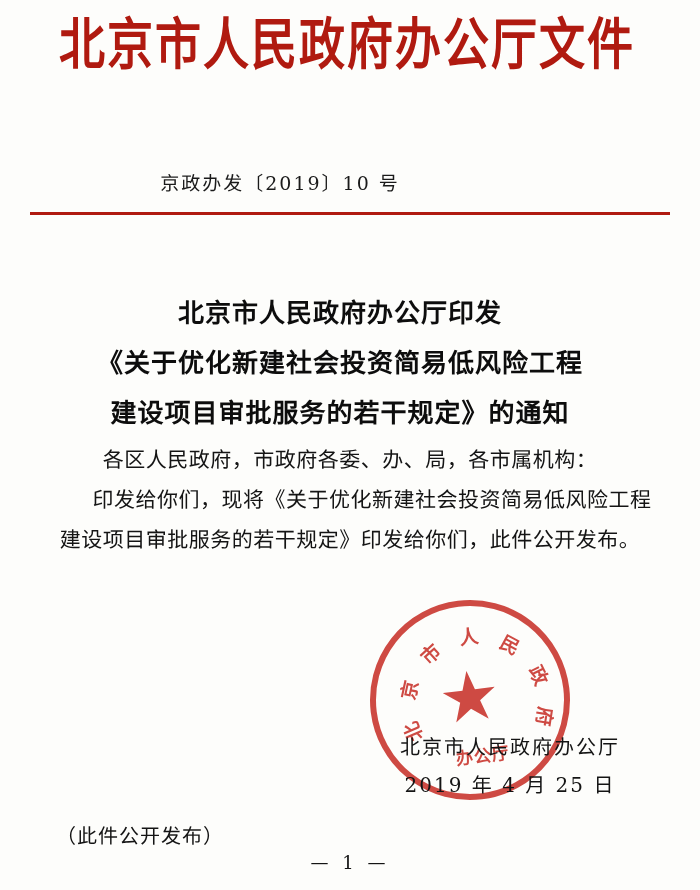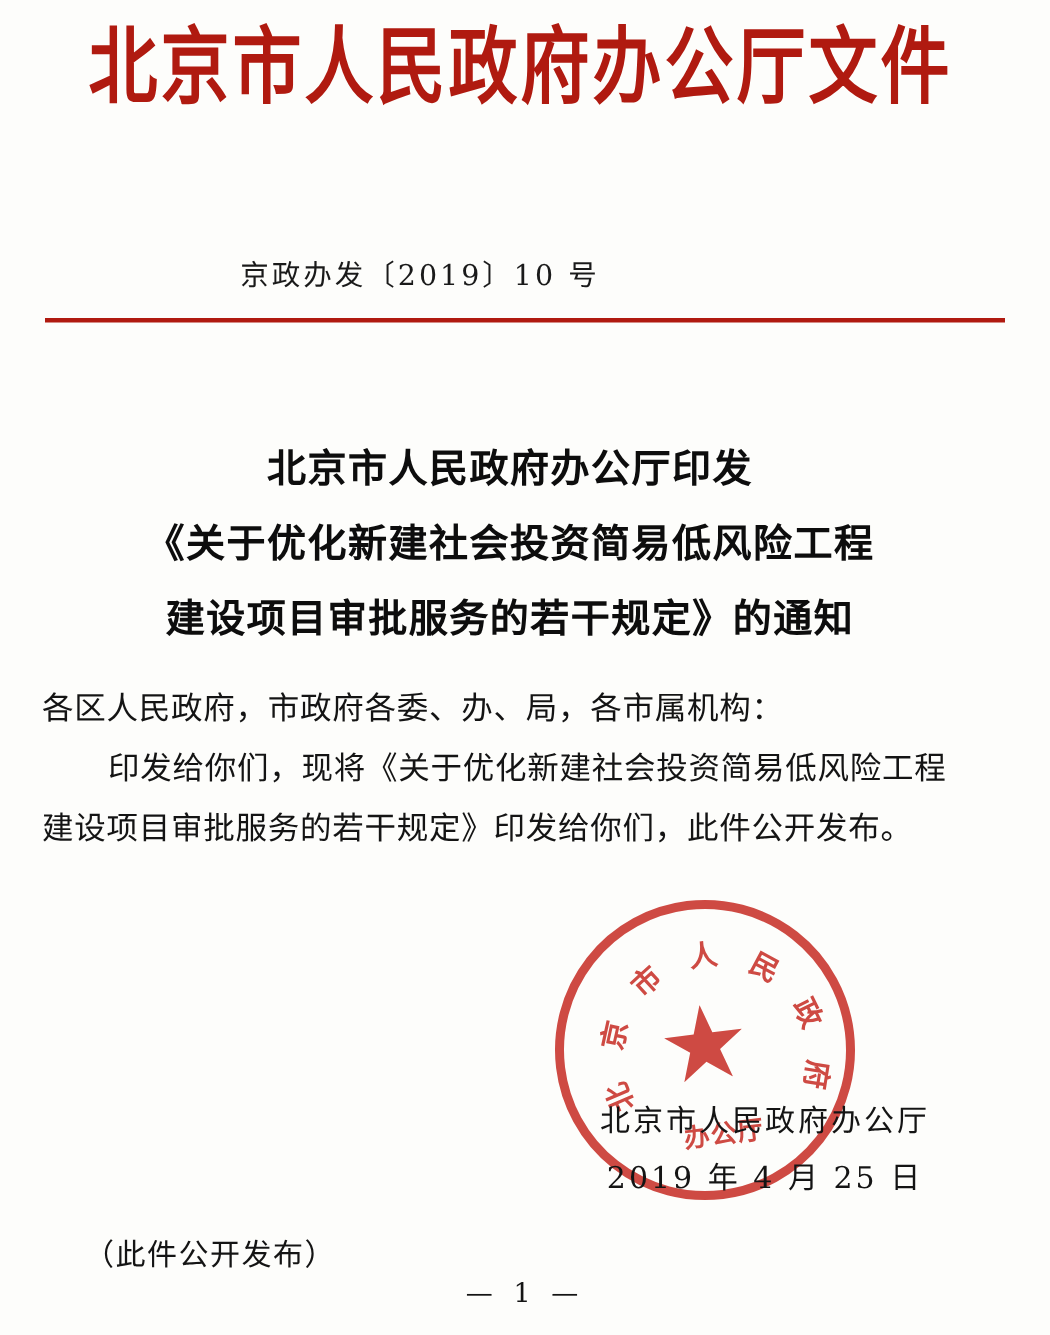--- a/index.html
+++ b/index.html
@@ -77,23 +77,24 @@
     font-weight: bold;
     line-height: 50px;
     letter-spacing: 1px;
     color: #0d0d0d;
     white-space: nowrap;
   }
 
   
   .body-block {
     position: absolute;
-    top: 452px;
+    top: 440px;
     left: 28px;
     width: 644px;
+    text-align: center;
   }
   .body-line {
     font-size: 21px;
     line-height: 40px;
     letter-spacing: 0.5px;
     color: #141414;
     white-space: nowrap;
   }
   .indent {
     text-indent: 44px;

